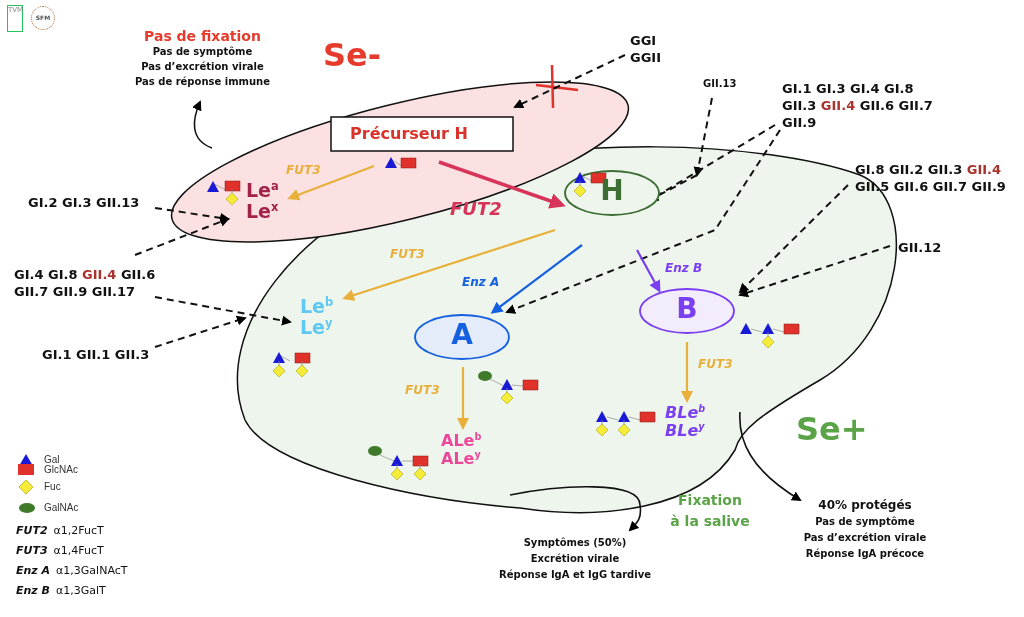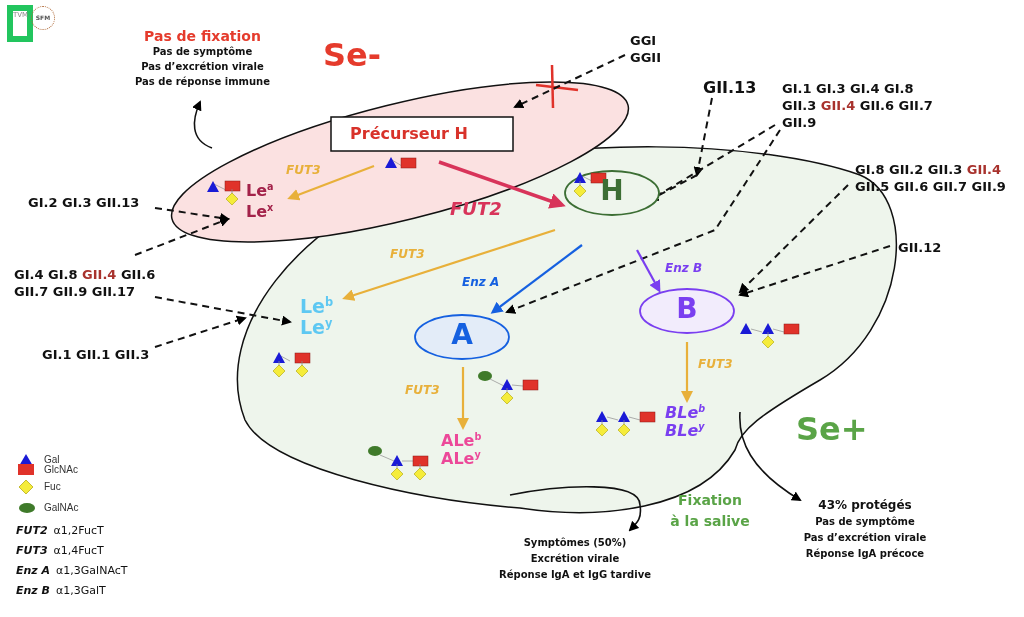--- a/index.html
+++ b/index.html
@@ -130,39 +130,39 @@
       <line x1="624" y1="420" x2="624" y2="425" stroke="#888" stroke-width="0.8"></line>
       <polygon points="624,424 630,430 624,436 618,430" fill="#f5ec3a" stroke="#b8ad18" stroke-width="0.7"></polygon>
     </g>
 
   <polygon points="26,454 19,466 33,466" fill="#1a1ad6"></polygon>
   <rect x="18" y="464" width="16" height="11" fill="#e0322a"></rect>
   <polygon points="26,480 33,487 26,494 19,487" fill="#f5ec3a" stroke="#b8ad18" stroke-width="0.8"></polygon>
   <ellipse cx="27" cy="508" rx="8" ry="5" fill="#3f7a2a"></ellipse>
 </svg>
 
-<div class="t" style="left:7px;top:5px;width:14px;height:25px;border:6px solid #22c55e;font-size:7px;color:#888;font-weight:normal;line-height:8px;text-align:center;">TVM</div>
+<div class="t" style="left:7px;top:5px;width:14px;height:25px;border:1px solid #22c55e;font-size:7px;color:#888;font-weight:normal;line-height:8px;text-align:center;">TVM</div>
 <div class="t" style="left:31px;top:6px;width:22px;height:22px;border:1.5px dotted #b06b3a;border-radius:50%;font-size:6px;line-height:22px;text-align:center;color:#555;">SFM</div>
 
 <div class="t c" style="left:120px;top:28px;width:165px;">
   <div style="color:#e53b2c;font-size:14px;">Pas de fixation</div>
   <div style="font-size:10px;line-height:15px;">Pas de symptôme</div>
   <div style="font-size:10px;line-height:15px;">Pas d’excrétion virale</div>
   <div style="font-size:10px;line-height:15px;">Pas de réponse immune</div>
 </div>
 
 <div class="t" style="left:323px;top:36px;font-size:32px;color:#e53b2c;">Se-</div>
 <div class="t c" style="left:331px;top:124px;width:156px;font-size:16px;color:#d8322a;">Précurseur H</div>
 
 <div class="t" style="left:630px;top:32px;font-size:13px;line-height:17px;">
   <div>GGI</div>
   <div>GGII</div>
 </div>
 
-<div class="t" style="left:703px;top:78px;font-size:16px;">GII.13</div>
+<div class="t" style="left:703px;top:78px;font-size:10px;">GII.13</div>
 
 <div class="t" style="left:782px;top:80px;font-size:13px;line-height:17px;">
   <div>GI.1 GI.3 GI.4 GI.8</div>
   <div><span>GII.3 </span><span class="gii4">GII.4</span><span> GII.6 GII.7</span></div>
   <div>GII.9</div>
 </div>
 
 <div class="t" style="left:855px;top:161px;font-size:13px;line-height:17px;">
   <div><span>GI.8 GII.2 GII.3 </span><span class="gii4">GII.4</span></div>
   <div>GII.5 GII.6 GII.7 GII.9</div>
@@ -184,21 +184,21 @@
 <div class="t" style="left:390px;top:247px;font-size:12px;font-style:italic;color:#e8b03a;">FUT3</div>
 <div class="t" style="left:462px;top:275px;font-size:12px;font-style:italic;color:#1560e0;">Enz A</div>
 <div class="t" style="left:665px;top:288px;font-size:12px;font-style:italic;color:#7a3ff0;top:261px;">Enz B</div>
 <div class="t" style="left:405px;top:383px;font-size:12px;font-style:italic;color:#e8b03a;">FUT3</div>
 <div class="t" style="left:698px;top:357px;font-size:12px;font-style:italic;color:#e8b03a;">FUT3</div>
 
 <div class="t c" style="left:565px;top:174px;width:94px;font-size:28px;color:#3c6e34;">H</div>
 <div class="t c" style="left:415px;top:318px;width:94px;font-size:28px;color:#1560e0;">A</div>
 <div class="t c" style="left:640px;top:292px;width:94px;font-size:28px;color:#7a3ff0;">B</div>
 
-<div class="t" style="left:246px;top:180px;font-size:16px;line-height:21px;color:#a3224a;">
+<div class="t" style="left:246px;top:180px;font-size:19px;line-height:21px;color:#a3224a;">
   <div><span>Le</span><sup>a</sup></div>
   <div><span>Le</span><sup>x</sup></div>
 </div>
 <div class="t" style="left:300px;top:296px;font-size:19px;line-height:21px;color:#5ec8f2;">
   <div><span>Le</span><sup>b</sup></div>
   <div><span>Le</span><sup>y</sup></div>
 </div>
 <div class="t" style="left:441px;top:432px;font-size:16px;line-height:18px;color:#ec4899;">
   <div><span>ALe</span><sup>b</sup></div>
   <div><span>ALe</span><sup>y</sup></div>
@@ -214,21 +214,21 @@
   <div>Fixation</div>
   <div>à la salive</div>
 </div>
 
 <div class="t c" style="left:490px;top:535px;width:170px;">
   <div style="font-size:10px;line-height:16px;">Symptômes (50%)</div>
   <div style="font-size:10px;line-height:16px;">Excrétion virale</div>
   <div style="font-size:10px;line-height:16px;">Réponse IgA et IgG tardive</div>
 </div>
 <div class="t c" style="left:795px;top:497px;width:140px;">
-  <div style="font-size:12px;line-height:17px;">43% protégés</div>
+  <div style="font-size:12px;line-height:17px;">40% protégés</div>
   <div style="font-size:10px;line-height:16px;">Pas de symptôme</div>
   <div style="font-size:10px;line-height:16px;">Pas d’excrétion virale</div>
   <div style="font-size:10px;line-height:16px;">Réponse IgA précoce</div>
 </div>
 
 <div class="legend-row" style="left:44px;top:454px;">Gal</div>
 <div class="legend-row" style="left:44px;top:464px;">GlcNAc</div>
 <div class="legend-row" style="left:44px;top:481px;">Fuc</div>
 <div class="legend-row" style="left:44px;top:502px;">GalNAc</div>
 

